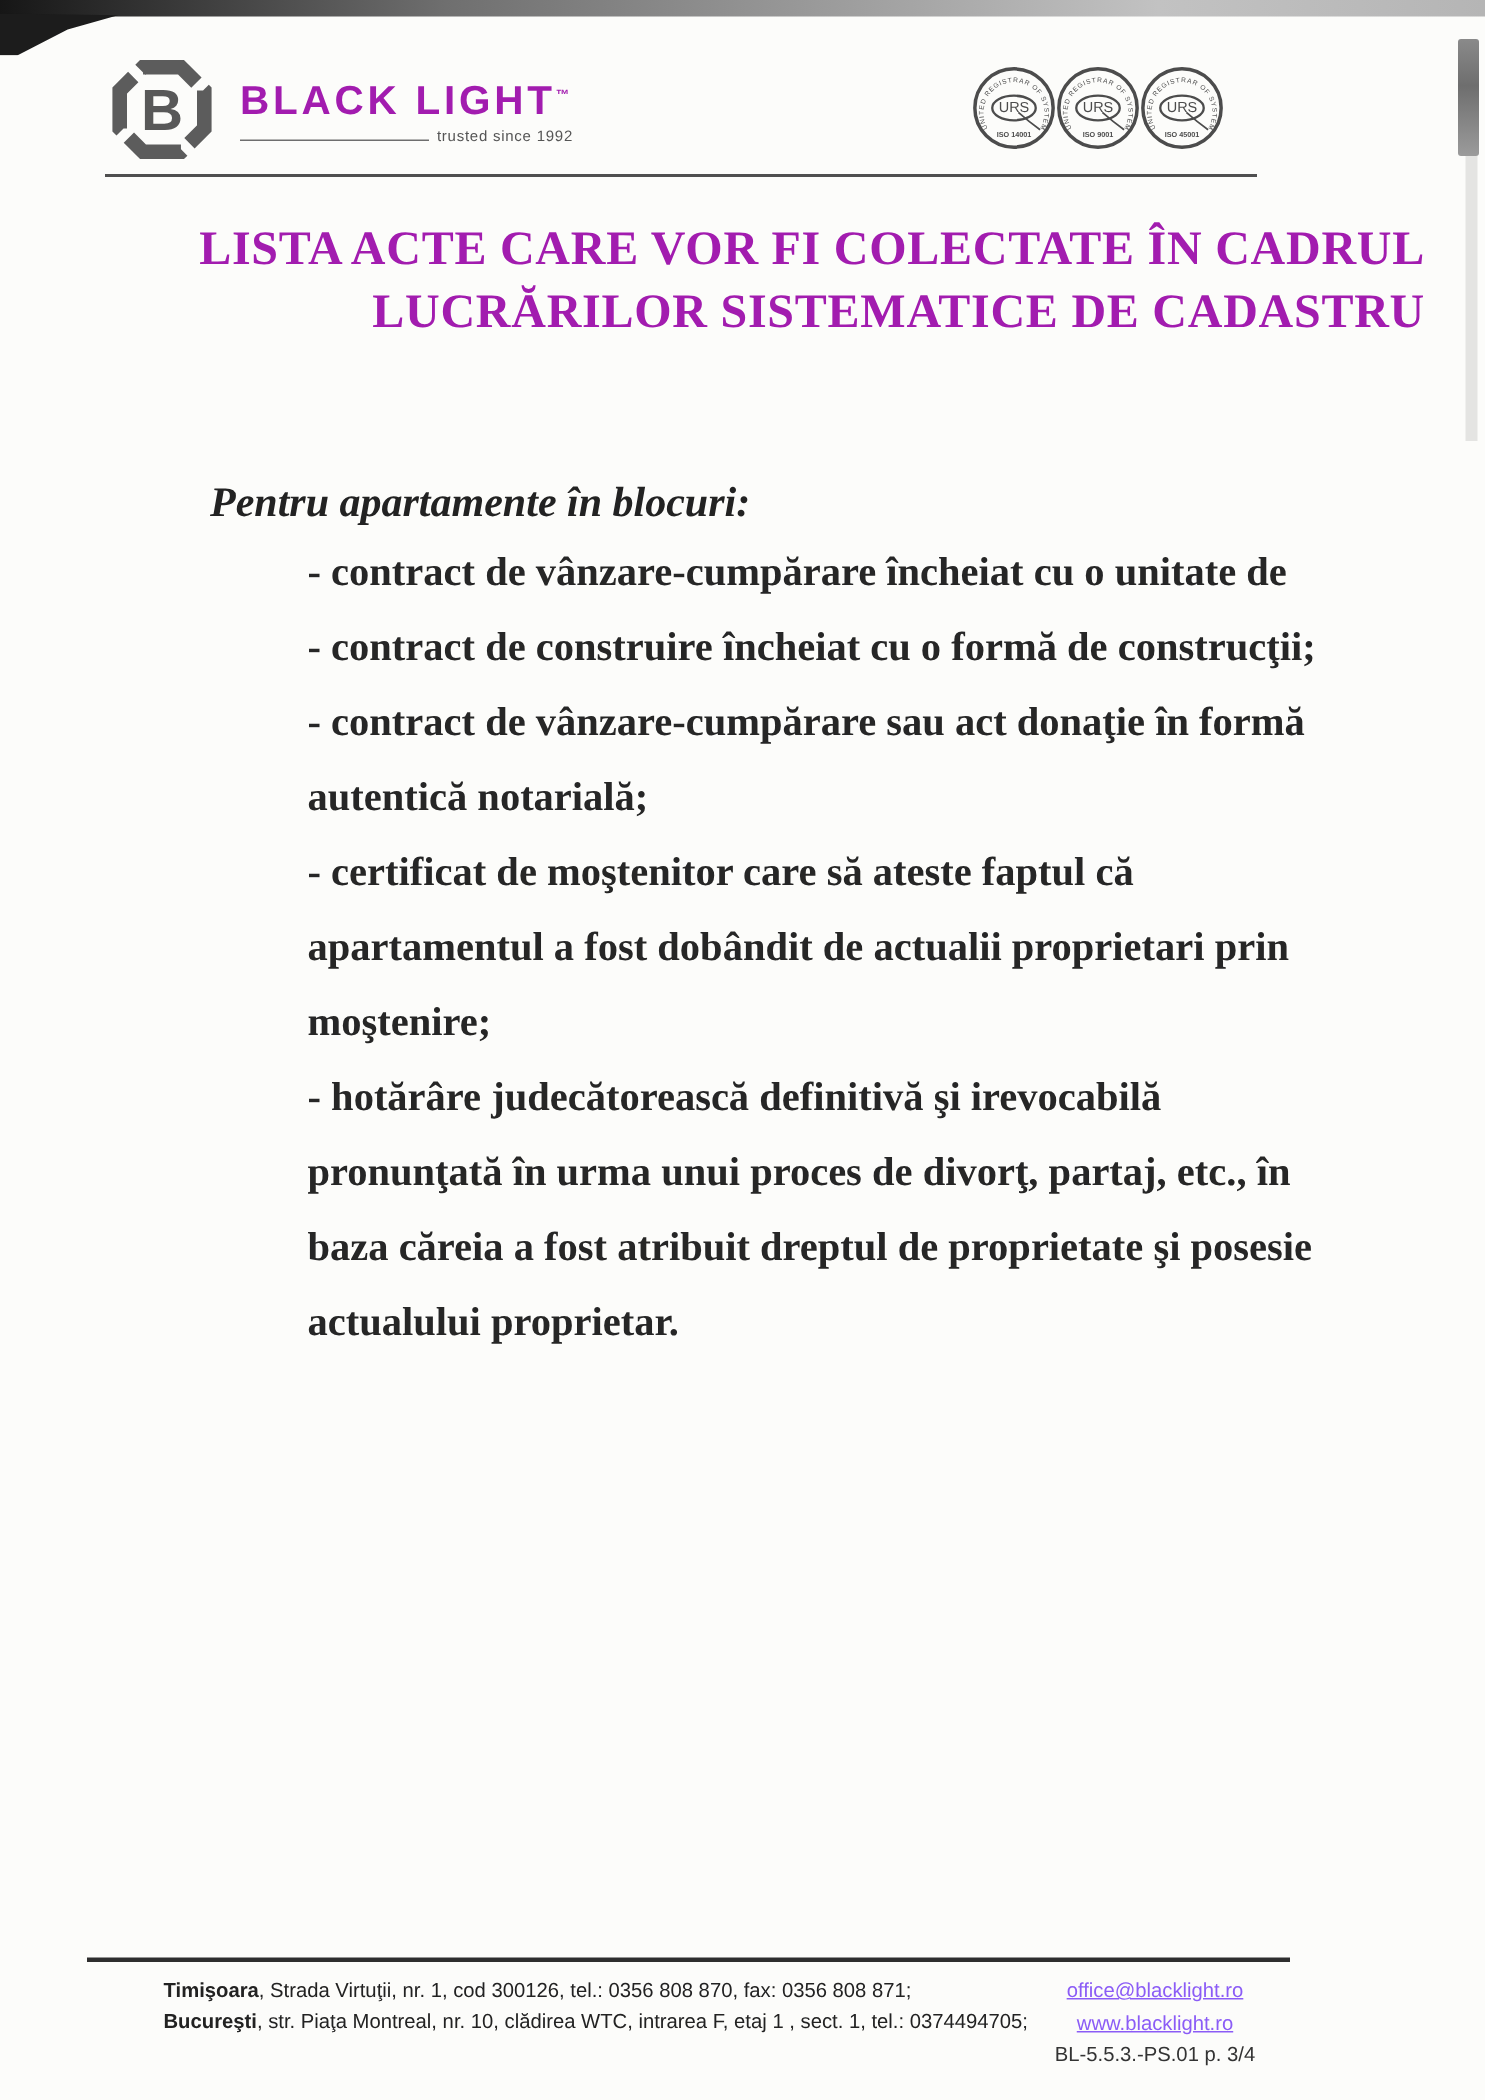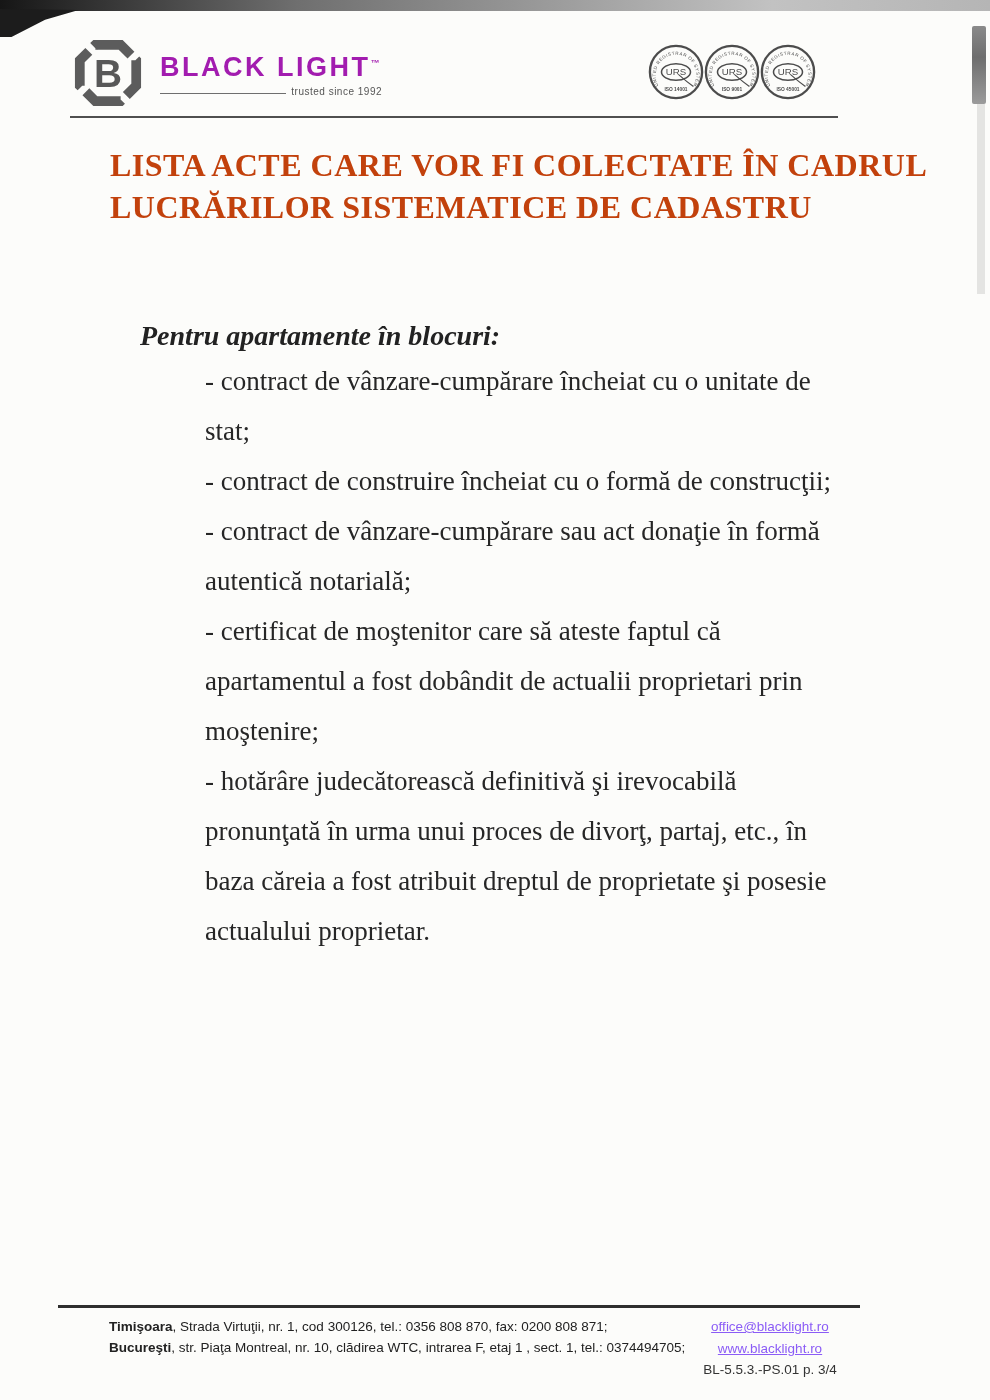--- a/index.html
+++ b/index.html
@@ -22,28 +22,28 @@
   .brand { font-family:"Liberation Sans", sans-serif; font-weight:bold; font-size:27px;
     letter-spacing:2.5px; color:#a21caf; white-space:nowrap; }
   .brand sup { font-size:9px; letter-spacing:0; }
   .tagline-row { display:flex; align-items:flex-end; margin-top:3px; }
   .tagline-rule { flex:1; border-bottom:1.5px solid #6e6e6e; margin-bottom:3px; margin-right:5px; }
   .tagline { font-family:"Liberation Sans", sans-serif; font-size:10px; color:#555; white-space:nowrap; letter-spacing:0.5px; }
   .seals { position:absolute; top:43px; left:647px; display:flex; }
   .seal { margin-right:-2px; }
   .header-rule { position:absolute; top:116px; left:70px; width:768px; height:2px; background:#4f4f4f; }
   
-  .title { position:absolute; top:144px; left:110px; width:840px; text-align:left;
-    font-weight:bold; font-size:32px; line-height:42px; color:#c2410c; letter-spacing:0.5px; }
+  .title { position:absolute; top:144px; left:110px; width:840px; text-align:right;
+    font-weight:bold; font-size:32px; line-height:42px; color:#a21caf; letter-spacing:0.5px; }
   
   .section-heading { position:absolute; top:320px; left:140px;
     font-weight:bold; font-style:italic; font-size:28px; color:#222; }
   .bullets { position:absolute; top:356px; left:205px; width:730px;
     font-size:27px; line-height:50px; color:#262626; }
-  .bullets .line { white-space:nowrap; }
+  .bullets .line { white-space:nowrap;font-weight:bold; }
   
   .footer-rule { position:absolute; top:1305px; left:58px; width:802px; height:3px; background:#2e2e2e; }
   .footer-left { position:absolute; top:1316px; left:85px;
     font-family:"Liberation Sans", sans-serif; font-size:13.5px; line-height:21px; color:#222; }
   .footer-left .city { font-weight:bold;margin-left:24px; }
   .footer-right { position:absolute; top:1316px; left:670px; width:200px; text-align:center;
     font-family:"Liberation Sans", sans-serif; font-size:13.5px; line-height:21.5px; color:#3a3a3a; }
   .footer-link { display:block; text-decoration:underline; color:#8b5cf6; cursor:pointer; }
   .doc-code { display:block; color:#333; }
   svg text { font-family:"Liberation Sans", sans-serif; }
@@ -111,37 +111,36 @@
 
   <div class="title">
     <div>LISTA ACTE CARE VOR FI COLECTATE ÎN CADRUL</div>
     <div>LUCRĂRILOR SISTEMATICE DE CADASTRU</div>
   </div>
 
   <div class="section-heading">Pentru apartamente în blocuri:</div>
 
   <div class="bullets">
     <div class="line">- contract de vânzare-cumpărare încheiat cu o unitate de</div>
-    <div class="line">stat;</div>
     <div class="line">- contract de construire încheiat cu o formă de construcţii;</div>
     <div class="line">- contract de vânzare-cumpărare sau act donaţie în formă</div>
     <div class="line">autentică notarială;</div>
     <div class="line">- certificat de moştenitor care să ateste faptul că</div>
     <div class="line">apartamentul a fost dobândit de actualii proprietari prin</div>
     <div class="line">moştenire;</div>
     <div class="line">- hotărâre judecătorească definitivă şi irevocabilă</div>
     <div class="line">pronunţată în urma unui proces de divorţ, partaj, etc., în</div>
     <div class="line">baza căreia a fost atribuit dreptul de proprietate şi posesie</div>
     <div class="line">actualului proprietar.</div>
   </div>
 
   <div class="footer-rule"></div>
 
   <div class="footer-left">
-    <div><span class="city">Timişoara</span><span>, Strada Virtuţii, nr. 1, cod 300126, tel.: 0356 808 870, fax: 0200 808 871;</span></div>
+    <div><span class="city">Timişoara</span><span>, Strada Virtuţii, nr. 1, cod 300126, tel.: 0356 808 870, fax: 0356 808 871;</span></div>
     <div><span class="city">Bucureşti</span><span>, str. Piaţa Montreal, nr.  10, clădirea WTC, intrarea F, etaj 1 , sect. 1, tel.: 0374494705;</span></div>
   </div>
 
   <div class="footer-right">
     <a class="footer-link">office@blacklight.ro</a>
     <a class="footer-link">www.blacklight.ro</a>
     <span class="doc-code">BL-5.5.3.-PS.01 p. 3/4</span>
   </div>
 
 </div>

